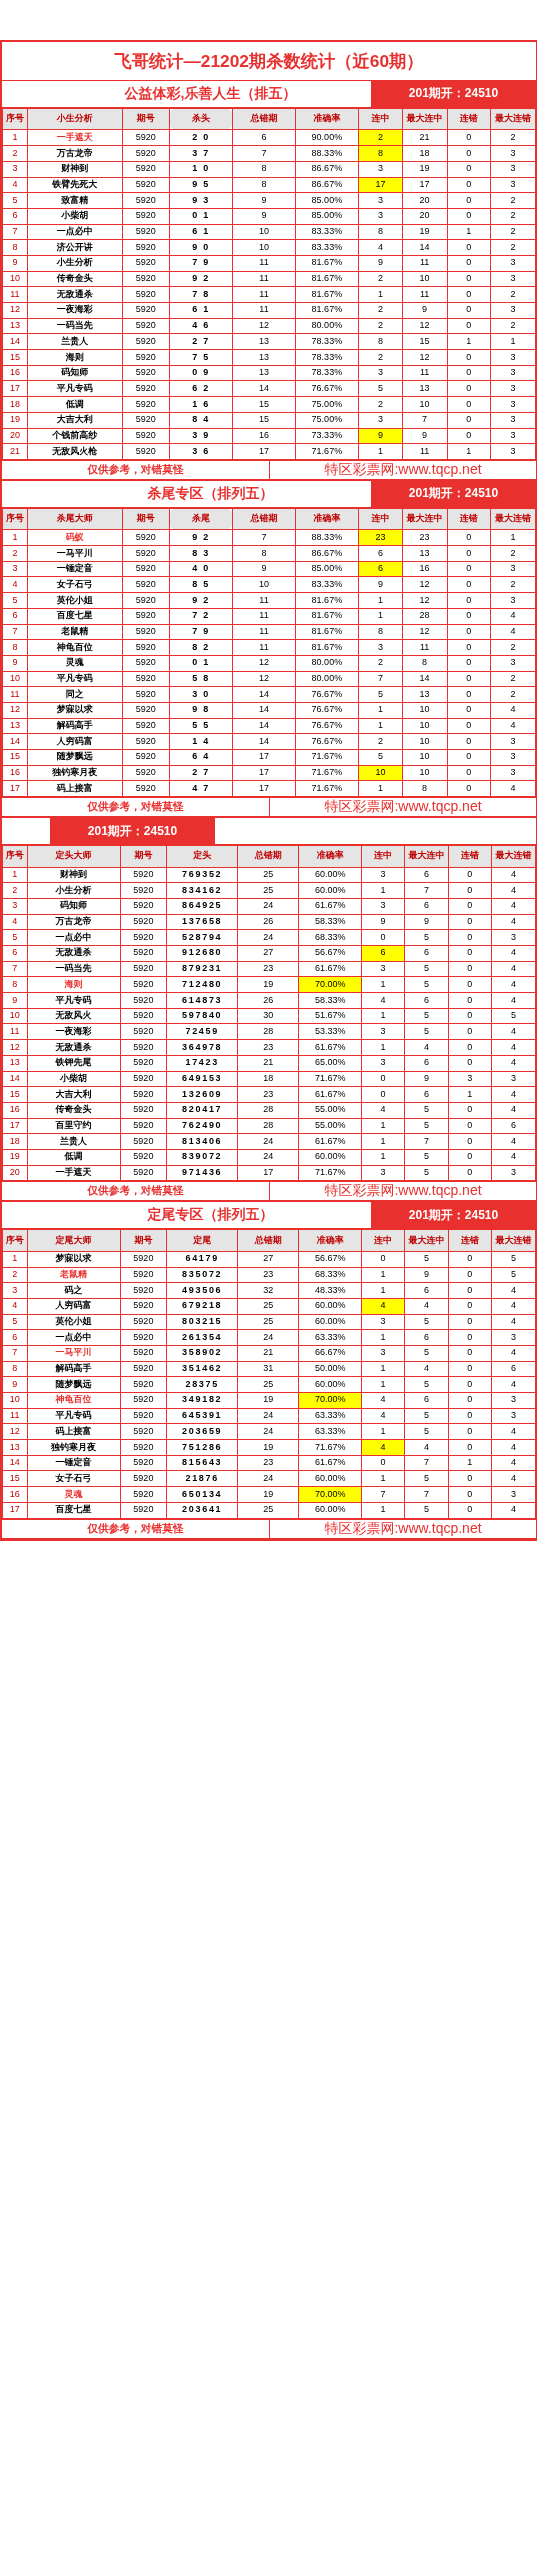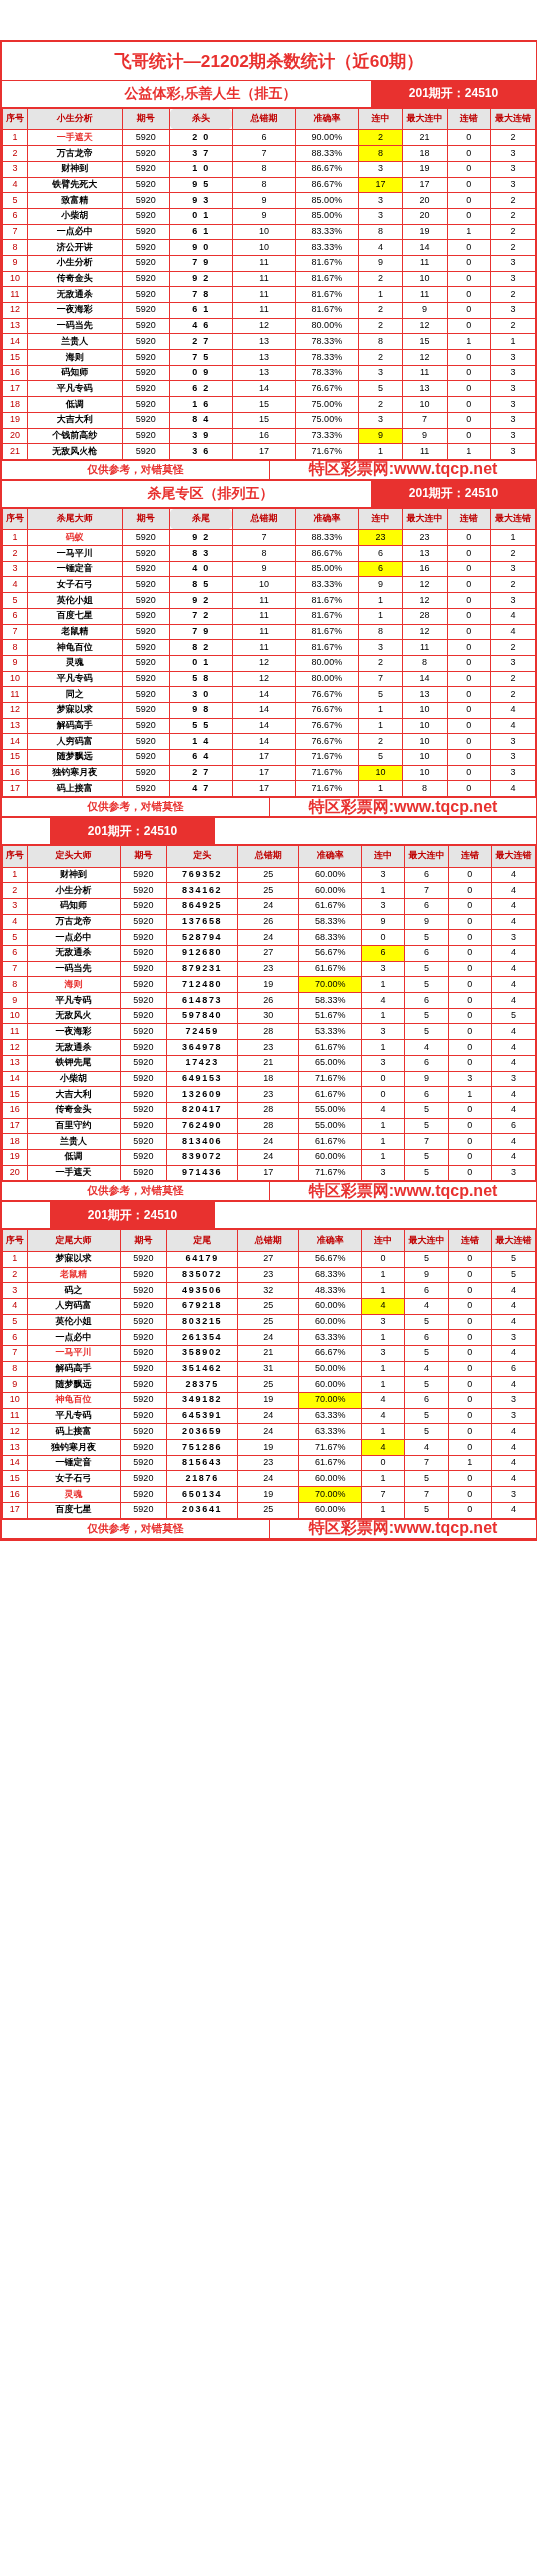--- a/index.html
+++ b/index.html
@@ -101,21 +101,21 @@
     background: #fff;
   }
   .footer-bar .fleft {
     width: 50%;
     display:flex; align-items:center; justify-content:center;
     color: #e8312f; font-weight: bold; font-size: 10.7px; text-align: center;
   }
   .footer-bar .fright {
     width: 50%;
     display:flex; align-items:center; justify-content:center;
-    color: #e8312f; font-weight: bold; font-size: 16px;
+    color: #e8312f; font-weight: normal; font-size: 14px;
     border-left: 0.8px solid #e8312f;
   }
   .rownum { color: #c00000; font-weight: normal; }
 </style>
 </head>
 <body>
 
 <div class="page">
 
   <div class="main-title">飞哥统计—21202期杀数统计（近60期）</div>
@@ -890,20 +890,21 @@
           <td class="c-mmiss">3</td>
         </tr>
       </tbody>
   </table>
   <div class="footer-bar">
     <div class="fleft">仅供参考，对错莫怪</div>
     <div class="fright">特区彩票网:www.tqcp.net</div>
   </div>
 
   <div class="section-head">
+    <div class="left">定尾专区（排列五）</div>
     <div class="right">201期开：24510</div>
   </div>
   <table class="grid">
     <thead>
       <tr>
         <th class="c-idx">序号</th>
         <th class="c-name">定尾大师</th>
         <th class="c-qh">期号</th>
         <th class="c-dd">定尾</th>
         <th class="c-err">总错期</th>

